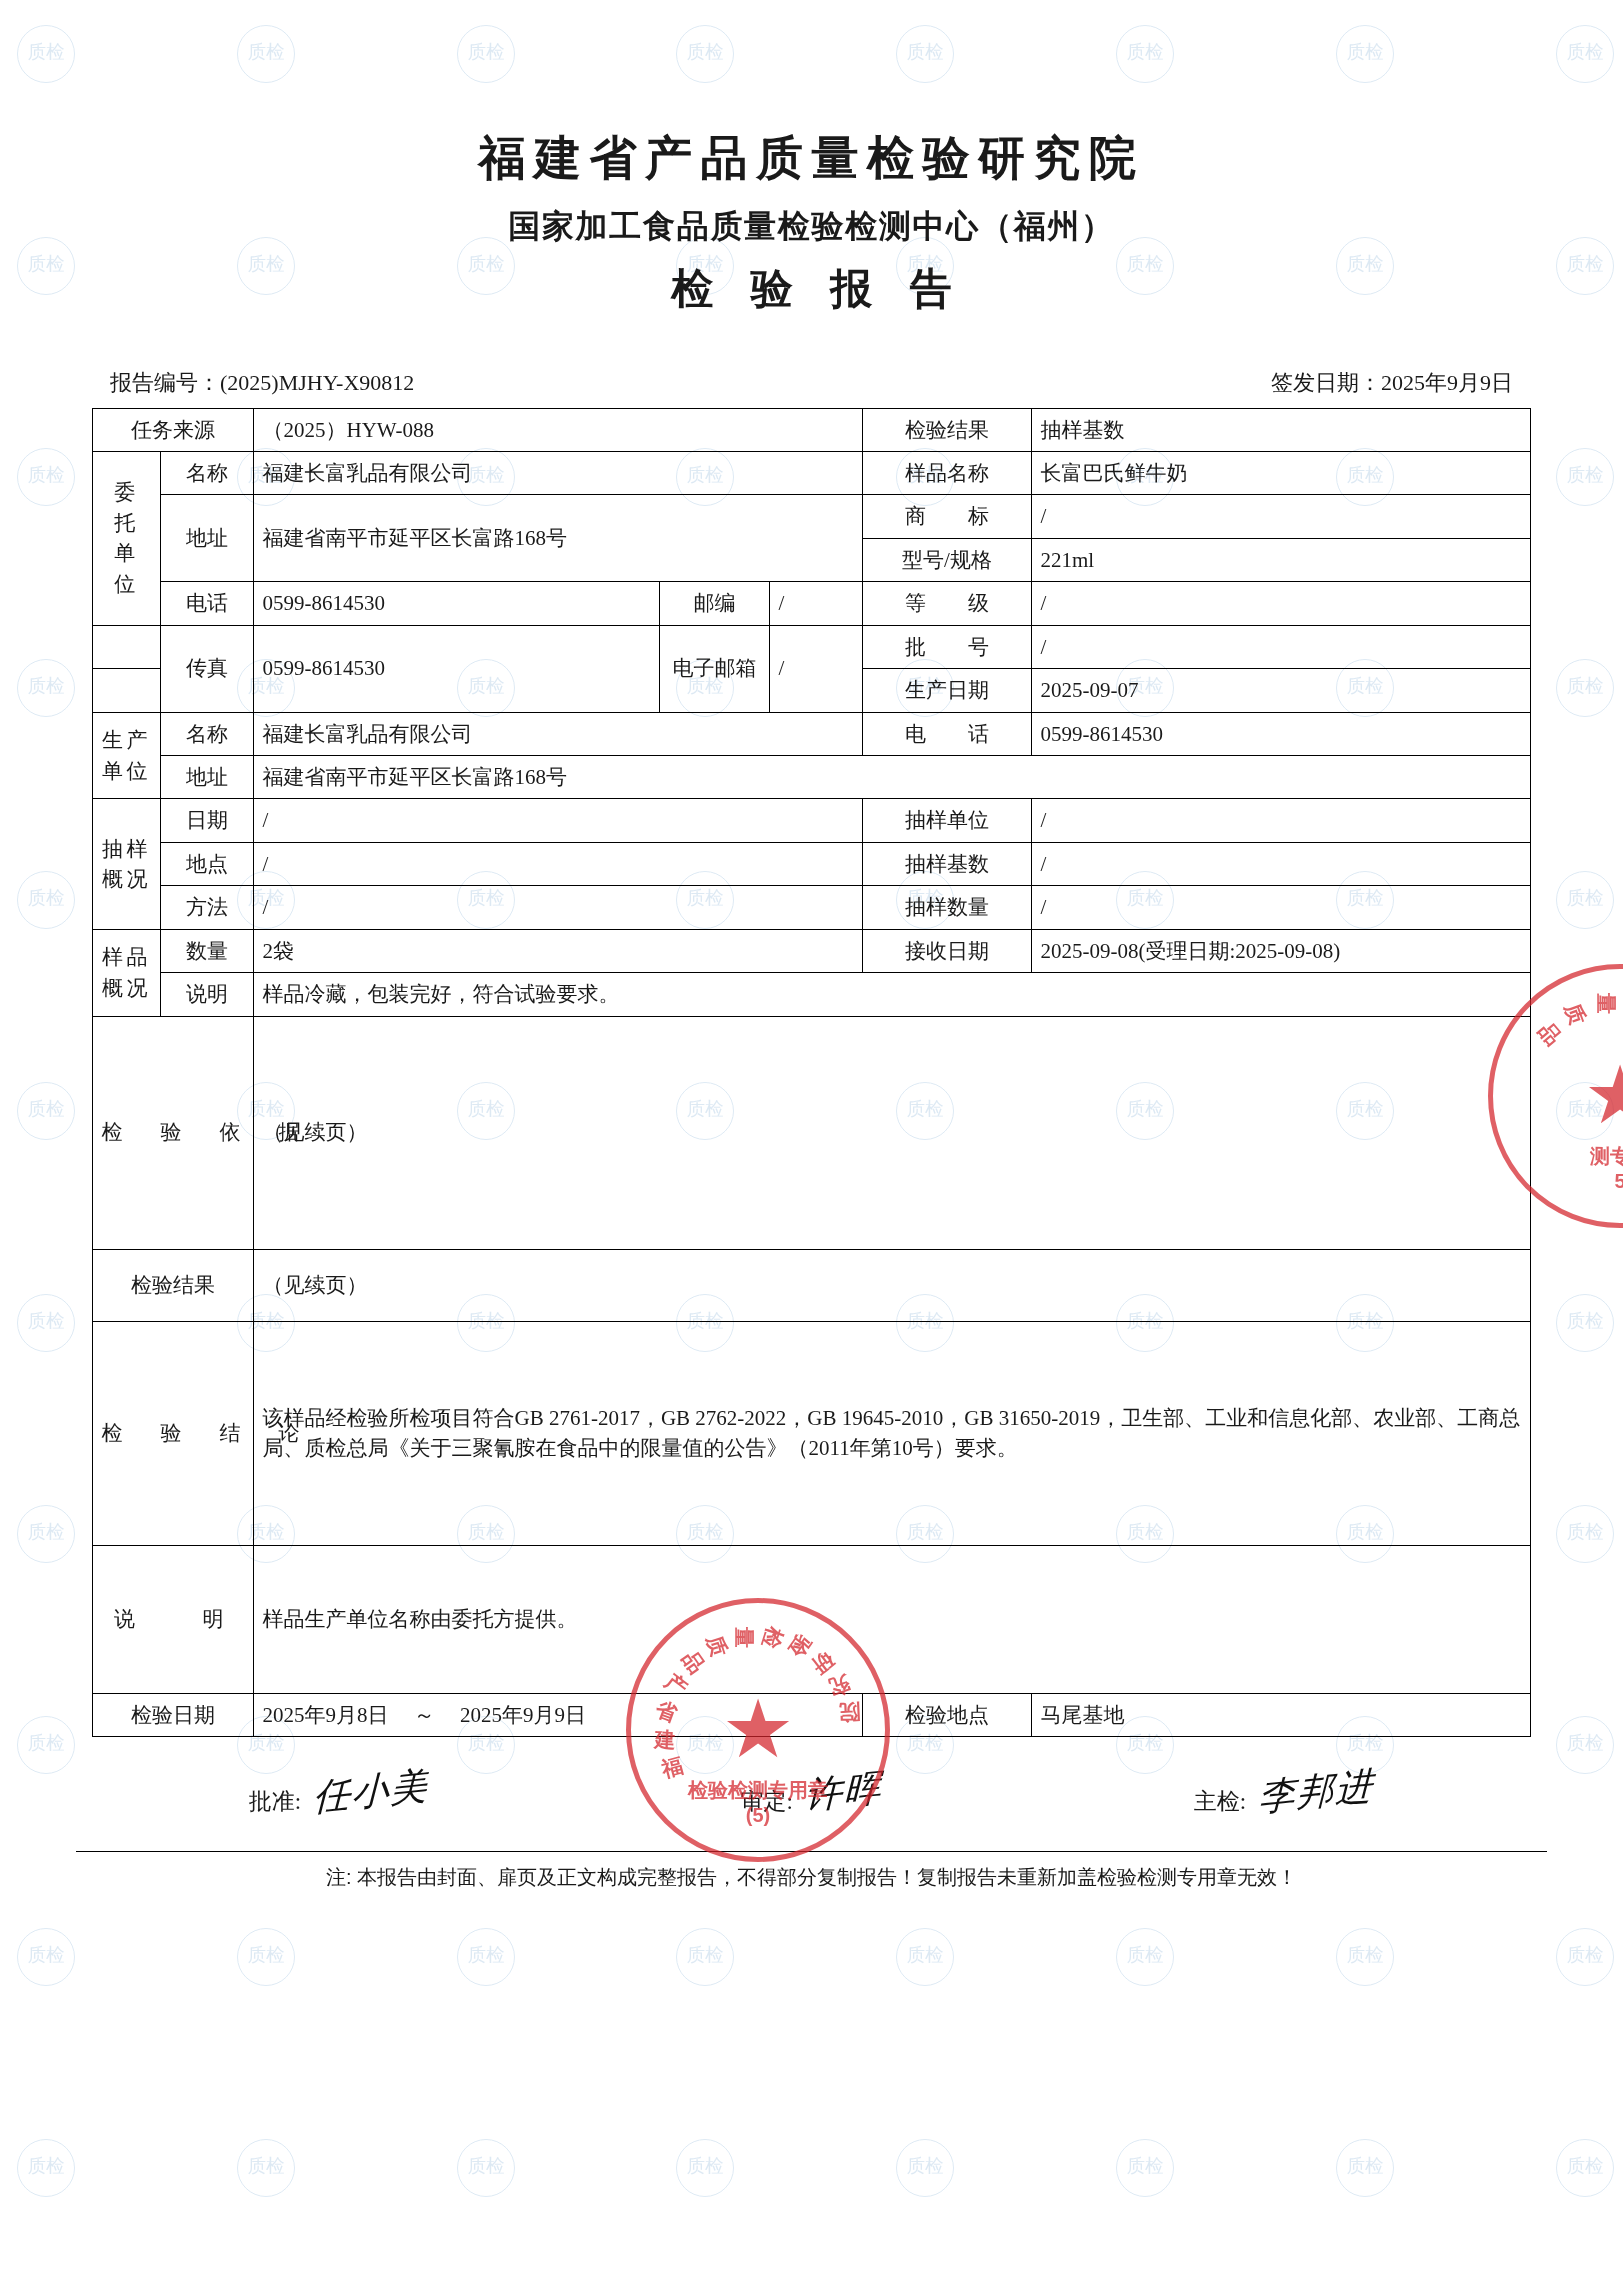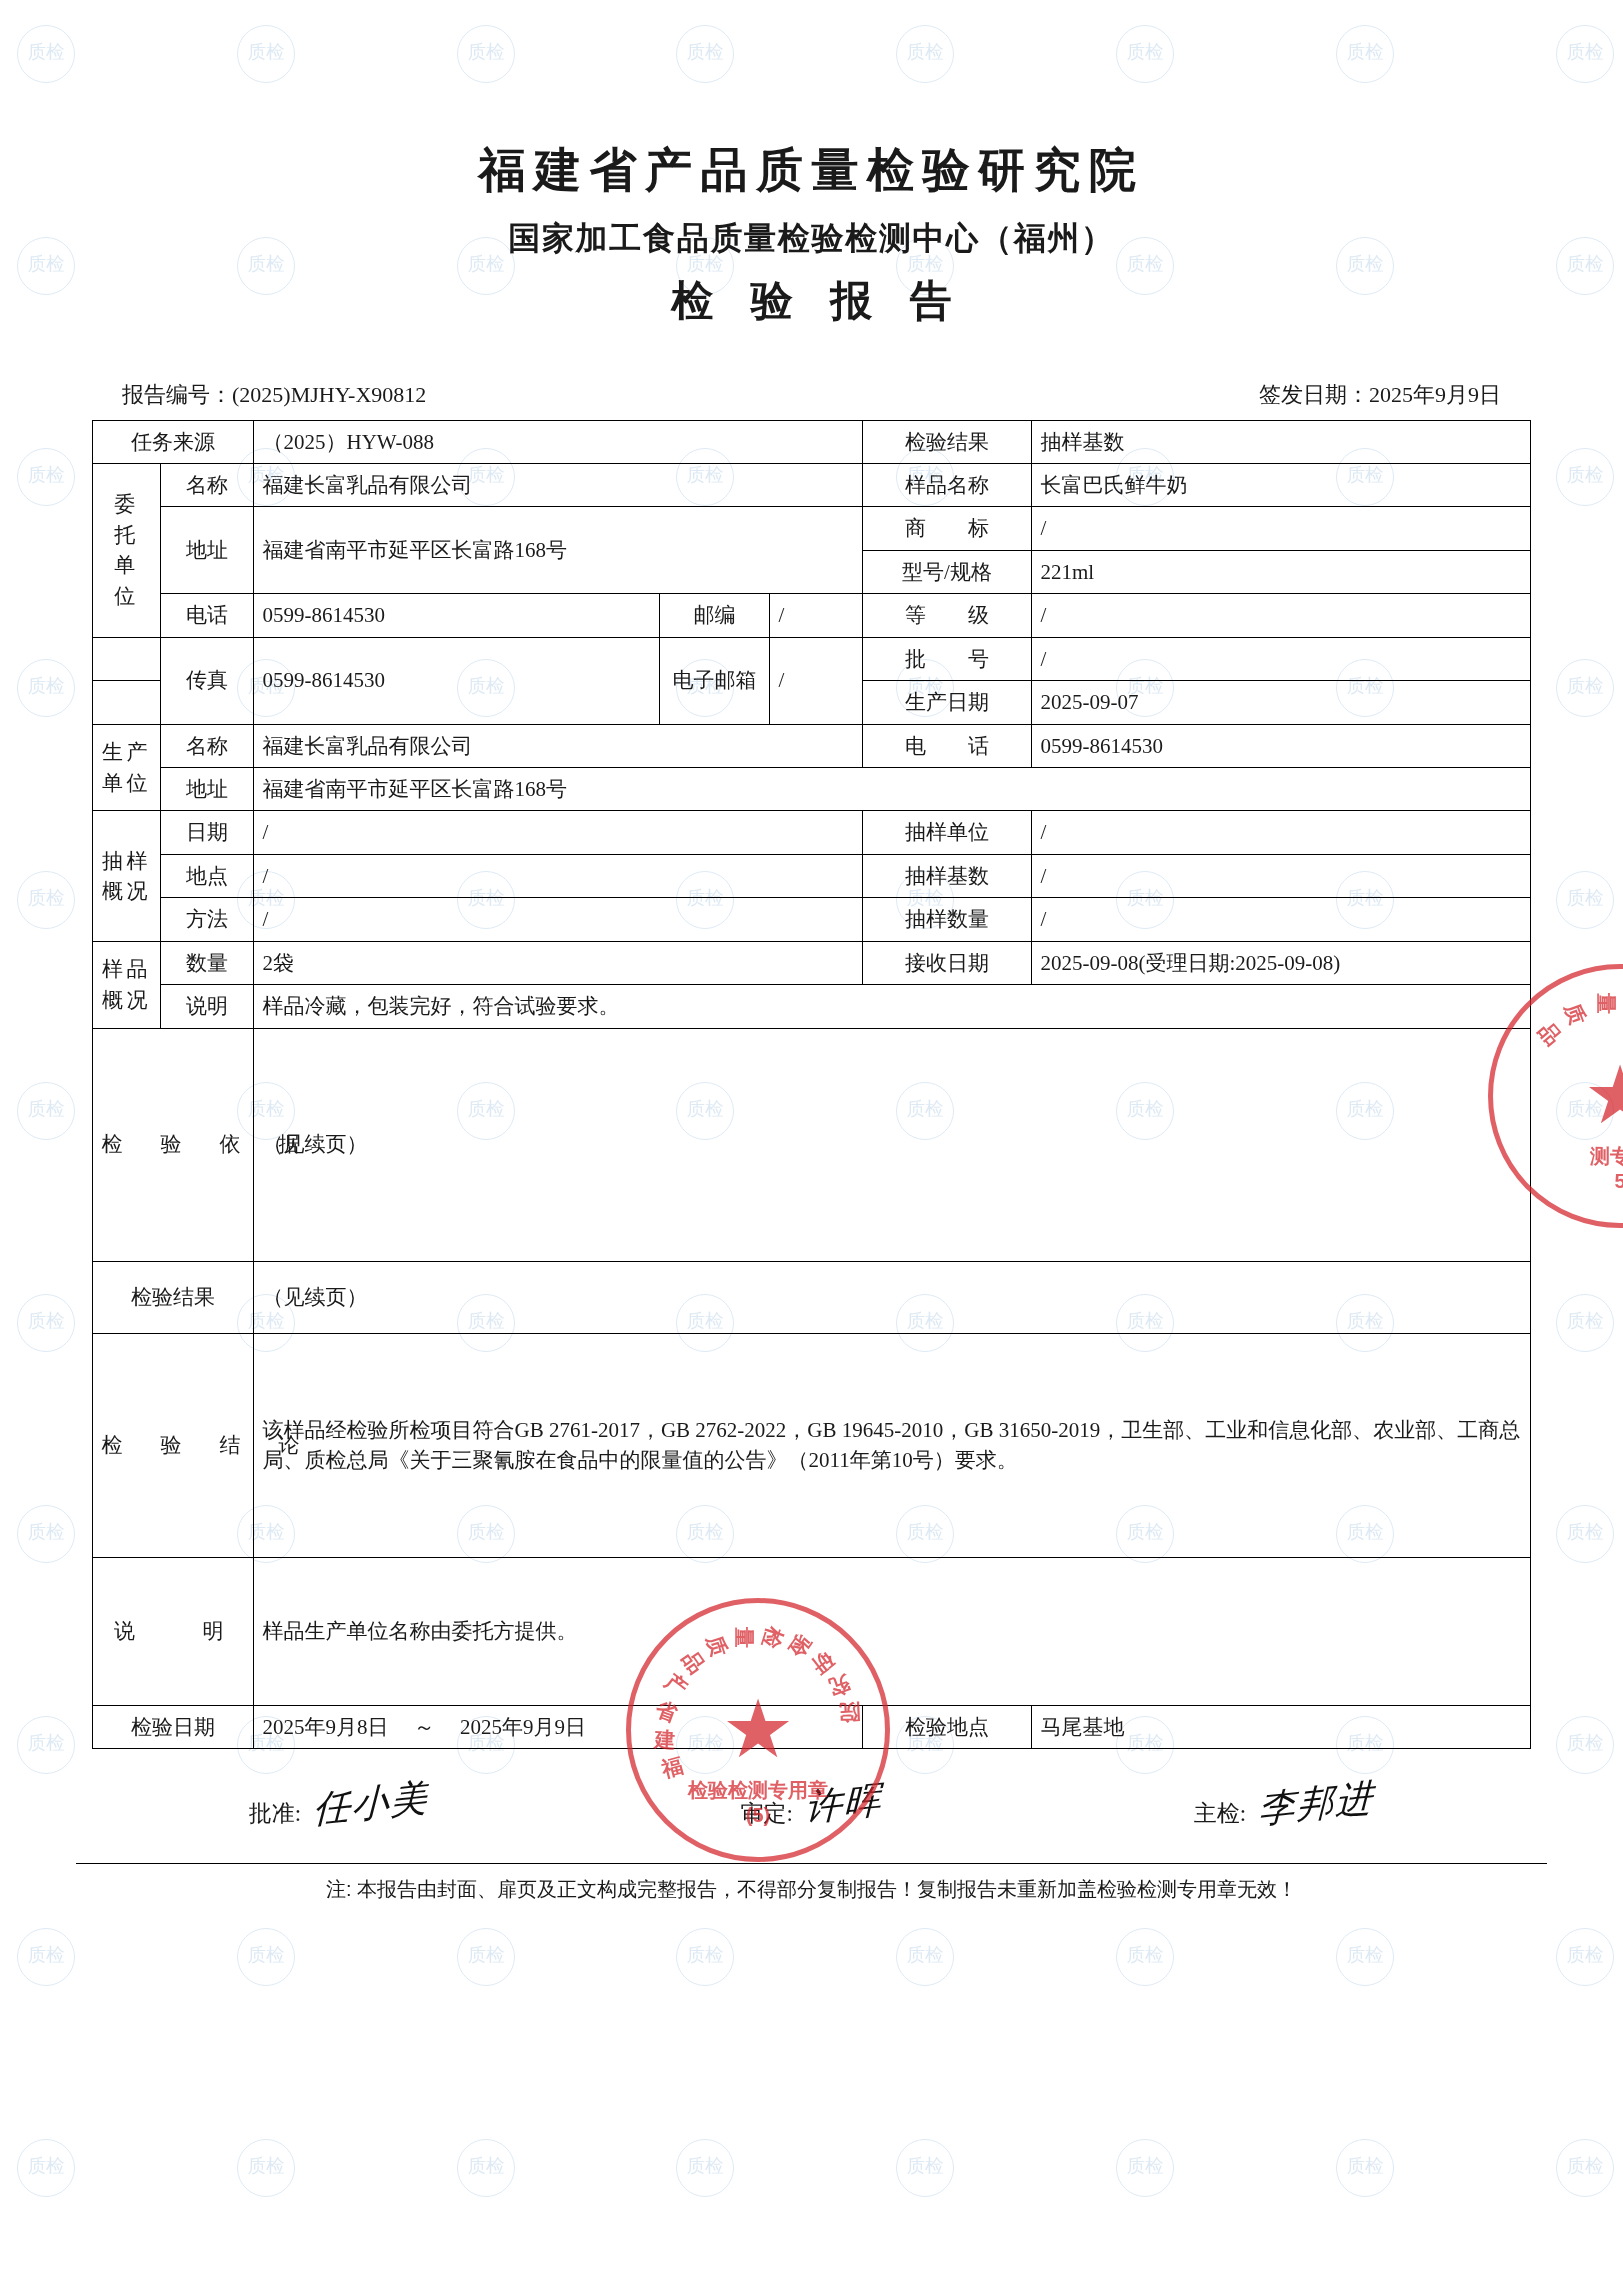--- a/index.html
+++ b/index.html
@@ -13,21 +13,21 @@
     font-family: "Liberation Serif", "DejaVu Serif", serif;
     color: #1a1a1a;
     position: relative;
     overflow: hidden;
   }
   .page {
     position: relative;
     width: 1623px;
     height: 2295px;
     box-sizing: border-box;
-    padding: 12px;
+    padding: 0;
   }
   
   .watermarks {
     position: absolute;
     inset: 0;
     pointer-events: none;
     z-index: 0;
   }
   .wm {
     position: absolute;

